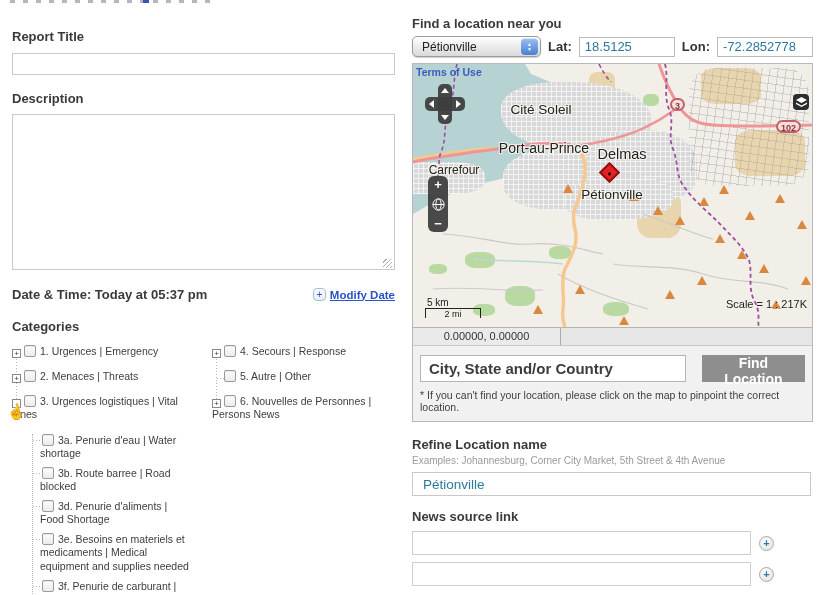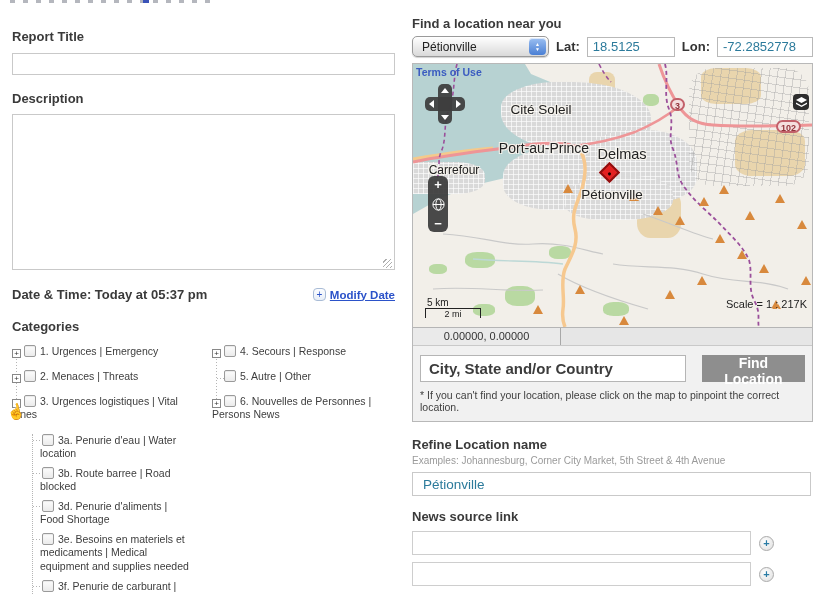--- a/index.html
+++ b/index.html
@@ -58,21 +58,21 @@
   .right-col { position:absolute; left:412px; top:16px; width:401px; }
   .loc-row { display:flex; align-items:center; gap:7px; margin:5px 0 6px; }
   .aqua-select { width:196px; height:21px; border:1px solid #9a9a9a; border-radius:5px;
     background:linear-gradient(#ffffff,#d9d9d9); display:flex; justify-content:space-between; align-items:center;
     padding:0 2px 0 9px; font-size:12px; color:#222; box-shadow:0 1px 1px rgba(0,0,0,.18); cursor:pointer; }
   .stepper { width:17px; height:17px; border-radius:4px; background:linear-gradient(#9cc0f2,#4a7fd4);
     display:flex; flex-direction:column; align-items:center; justify-content:center;
     color:#fff; font-size:5px; line-height:5px; box-shadow:inset 0 1px 0 rgba(255,255,255,.65); }
   .ll-label { font-size:13px; font-weight:bold; color:#333; }
   .ll-input { height:20px; border:1px solid #b9b9b9; color:#2b7a9b; font-size:13px; padding:0 5px; }
-  .lat { width:88px; } .lon { width:96px; }
+  .lat { width:96px; } .lon { width:96px; }
 
   .map-panel { border:1px solid #b8b8b8; background:#f1f1f1; width:401px; }
   .map { position:relative; width:399px; height:263px; background:#f2efe9; overflow:hidden; cursor:crosshair; }
 
   
   .water { position:absolute; left:0; top:0; width:399px; height:263px; background:#b7d2d2;
     clip-path:polygon(0px 0px,112px 0px,118px 10px,142px 20px,149px 42px,139px 62px,127px 75px,131px 92px,118px 106px,92px 114px,58px 122px,28px 134px,0px 150px); }
   .patch { position:absolute; }
   .urban { background-color:#d9d9d9;
     background-image:repeating-linear-gradient(0deg, rgba(255,255,255,.65) 0 1px, transparent 1px 5px),
@@ -209,21 +209,21 @@
       </div>
       <div class="trow">
         <span class="exp">+</span><span class="cb"></span><span>2. Menaces | Threats</span>
       </div>
       <div class="trow">
         <span class="exp">-</span><span class="cb"></span><span>3. Urgences logistiques | Vital Lines</span>
       </div>
 
       <div class="children">
         <div class="crow">
-          <span class="cb"></span><span>3a. Penurie d'eau | Water location</span>
+          <span class="cb"></span><span>3a. Penurie d'eau | Water shortage</span>
         </div>
         <div class="crow">
           <span class="cb"></span><span>3b. Route barree | Road blocked</span>
         </div>
         <div class="crow">
           <span class="cb"></span><span>3d. Penurie d'aliments | Food Shortage</span>
         </div>
         <div class="crow">
           <span class="cb"></span><span>3e. Besoins en materiels et medicaments | Medical equipment and supplies needed</span>
         </div>

